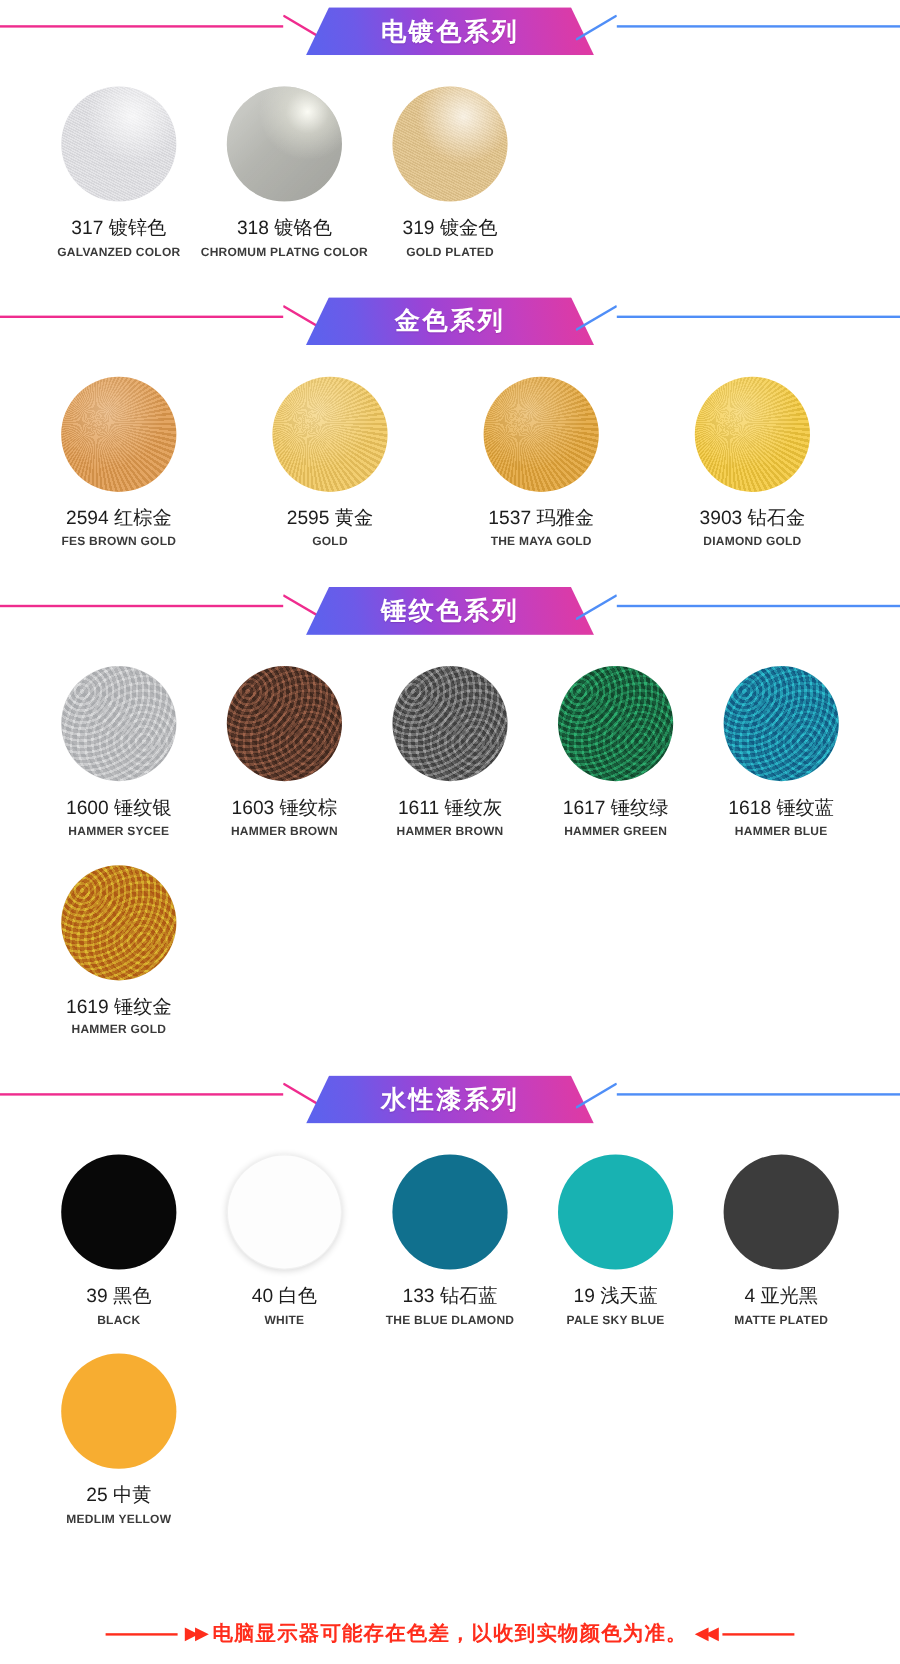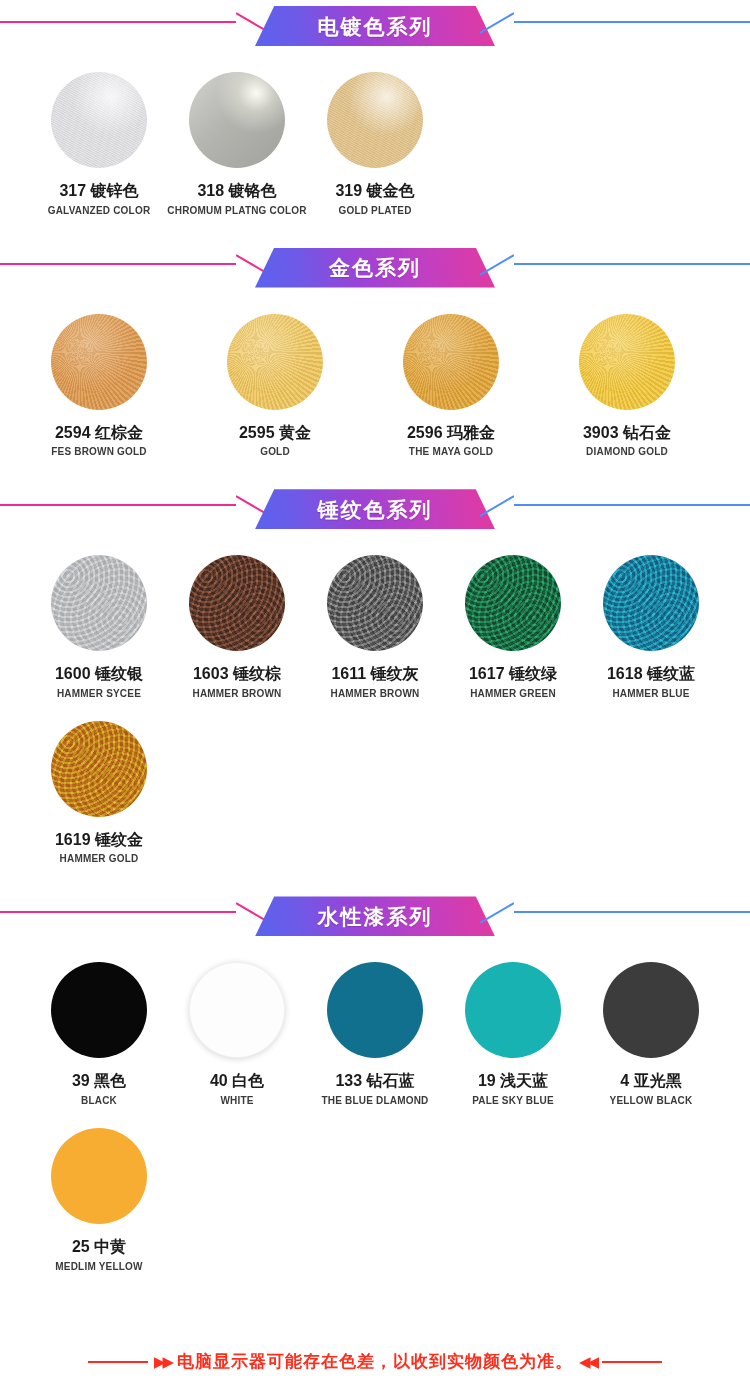--- a/index.html
+++ b/index.html
@@ -125,21 +125,21 @@
     mix-blend-mode: overlay;
   }
   .tex-flat::after { background: none; }
   .tex-ring {
     box-shadow: 0 1px 6px rgba(0,0,0,0.16), inset 0 0 0 1px rgba(0,0,0,0.05);
   }
 
   .label-cn {
     margin-top: 14px;
     font-size: 16px;
-    font-weight: bold;
+    font-weight: normal;
     color: #1c1c1c;
     white-space: nowrap;
     line-height: 1.1;
   }
   .label-en {
     margin-top: 5px;
     font-size: 10px;
     font-weight: bold;
     color: #3a3a3a;
     letter-spacing: .2px;
@@ -232,21 +232,21 @@
           <div class="label-cn">2594 红棕金</div>
           <div class="label-en">FES BROWN GOLD</div>
         </div>
         <div class="cell">
           <div class="swatch tex-sparkle" style="background-color:#f1c85f;"></div>
           <div class="label-cn">2595 黄金</div>
           <div class="label-en">GOLD</div>
         </div>
         <div class="cell">
           <div class="swatch tex-sparkle" style="background-color:#e3a53a;"></div>
-          <div class="label-cn">2596 玛雅金</div>
+          <div class="label-cn">1537 玛雅金</div>
           <div class="label-en">THE MAYA GOLD</div>
         </div>
         <div class="cell">
           <div class="swatch tex-sparkle" style="background-color:#f4c93d;"></div>
           <div class="label-cn">3903 钻石金</div>
           <div class="label-en">DIAMOND GOLD</div>
         </div>
       </div>
     </div>
     <div class="section" style="margin-bottom: 26px;">
@@ -333,21 +333,21 @@
           <div class="label-en">THE BLUE DLAMOND</div>
         </div>
         <div class="cell">
           <div class="swatch tex-flat" style="background-color:#18b2b2;"></div>
           <div class="label-cn">19 浅天蓝</div>
           <div class="label-en">PALE SKY BLUE</div>
         </div>
         <div class="cell">
           <div class="swatch tex-flat" style="background-color:#3c3c3c;"></div>
           <div class="label-cn">4 亚光黑</div>
-          <div class="label-en">YELLOW BLACK</div>
+          <div class="label-en">MATTE PLATED</div>
         </div>
       </div>
       <div class="row cols-5" style="margin-top: 22px; margin-bottom: 0px;">
         <div class="cell">
           <div class="swatch tex-flat" style="background-color:#f7ad31;"></div>
           <div class="label-cn">25 中黄</div>
           <div class="label-en">MEDLIM YELLOW</div>
         </div>
       </div>
     </div>

